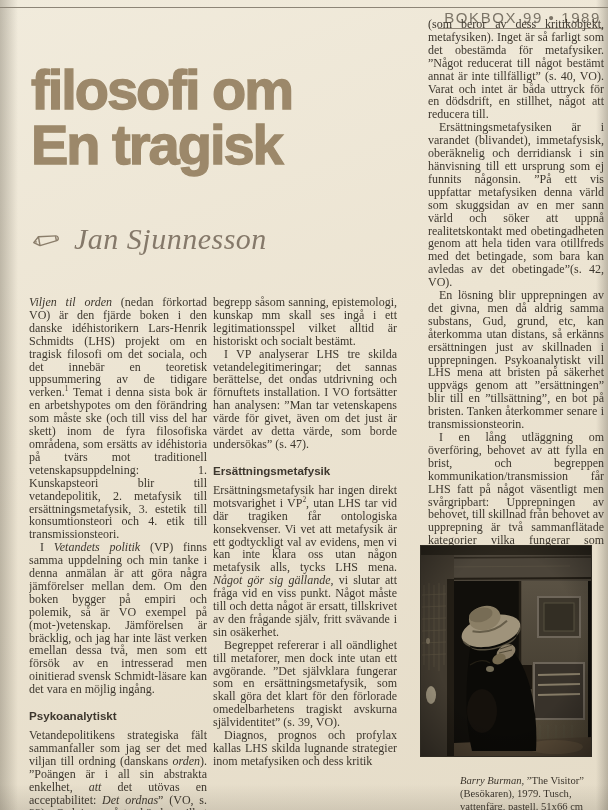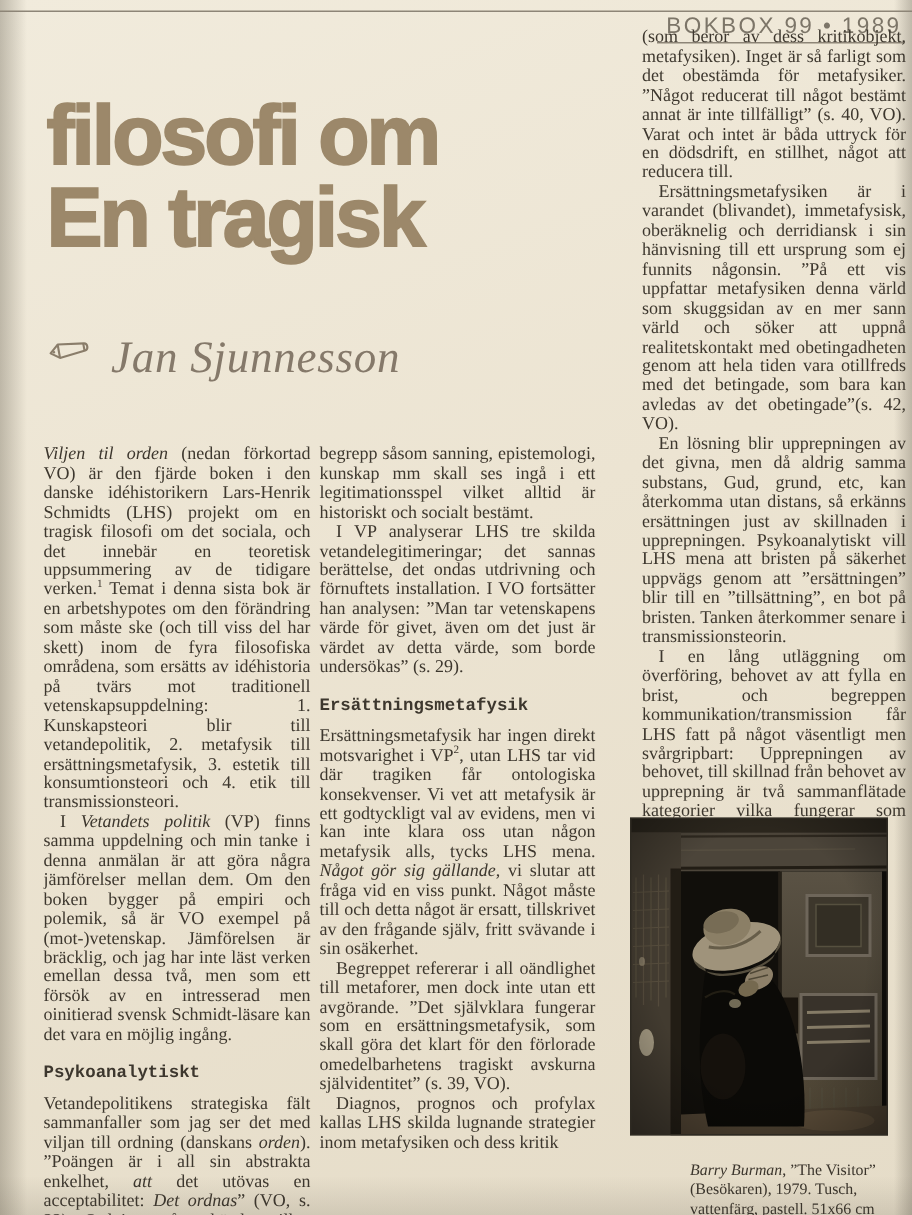--- a/index.html
+++ b/index.html
@@ -22,36 +22,36 @@
   }
   
   .title {
     position:absolute; left:31px; top:24px; width:400px;
     font-family:"Liberation Sans", sans-serif; font-weight:bold;
     font-size:56px; line-height:55px; letter-spacing:-2px;
     color:#9c886a; -webkit-text-stroke:1.3px #9c886a;
   }
   .title .tl { display:block; }
   
-  .byline { position:absolute; left:30px; top:222px; display:flex; align-items:flex-start; gap:12px; }
+  .byline { position:absolute; left:30px; top:222px; display:flex; align-items:center; gap:12px; }
   .byline .pencil { width:32px; height:20px; flex:0 0 auto; }
   .byline .author {
     font-family:"Liberation Serif", serif; font-style:italic;
     font-size:30px; color:#85796a; letter-spacing:.5px;
   }
   
   .col { position:absolute; overflow:hidden; text-align:justify; }
   .col-1 { left:29px;  top:296px; width:178px; height:514px; }
   .col-2 { left:213px; top:296px; width:184px; height:514px; }
   .col-3 { left:428px; top:18px;  width:176px; height:527px; }
   .body-p { margin:0; font-size:12px; line-height:12.9px; }
   .body-p.ind { text-indent:11px; }
   .col-heading {
     margin:13px 0 7px 0; font-size:11.6px; font-weight:bold;
-    font-family:Liberation Mono, monospace; text-align:left;
+    font-family:Liberation Sans, sans-serif; text-align:left;
   }
   .it { font-style:italic; }
   sup { font-size:0.62em; line-height:0; vertical-align:super; }
   
   .artwork { position:absolute; left:420px; top:545px; width:172px; height:212px; }
   .artwork svg { display:block; width:100%; height:100%; }
   .art-caption { position:absolute; left:452px; top:766px; width:152px; text-align:left; }
   .caption-p { margin:8px; font-size:10.6px; line-height:13px; color:#3b352c; }
 </style>
 </head>
@@ -82,21 +82,21 @@
   </div>
 
   <div class="col col-1">
       <p class="body-p"><span class="it">Viljen til orden</span><span> (nedan förkortad VO) är den fjärde boken i den danske idéhistorikern Lars-Henrik Schmidts (LHS) projekt om en tragisk filosofi om det sociala, och det innebär en teoretisk uppsummering av de tidigare verken.</span><sup>1</sup><span> Temat i denna sista bok är en arbetshypotes om den förändring som måste ske (och till viss del har skett) inom de fyra filosofiska områdena, som ersätts av idéhistoria på tvärs mot traditionell vetenskapsuppdelning: 1. Kunskapsteori blir till vetandepolitik, 2. metafysik till ersättningsmetafysik, 3. estetik till konsumtionsteori och 4. etik till transmissionsteori.</span></p>
       <p class="body-p ind"><span>I </span><span class="it">Vetandets politik</span><span> (VP) finns samma uppdelning och min tanke i denna anmälan är att göra några jämförelser mellan dem. Om den boken bygger på empiri och polemik, så är VO exempel på (mot-)vetenskap. Jämförelsen är bräcklig, och jag har inte läst verken emellan dessa två, men som ett försök av en intresserad men oinitierad svensk Schmidt-läsare kan det vara en möjlig ingång.</span></p>
       <h3 class="col-heading"><span>Psykoanalytiskt</span></h3>
       <p class="body-p"><span>Vetandepolitikens strategiska fält sammanfaller som jag ser det med viljan till ordning (danskans </span><span class="it">orden</span><span>). ”Poängen är i all sin abstrakta enkelhet, </span><span class="it">att</span><span> det utövas en acceptabilitet: </span><span class="it">Det ordnas</span><span>” (VO, s. 33). Ordning måste härska vilket betyder maktstrategier och politik inom vetandet. Detta begrepp, vetande (franskans ”savoir”), är inte liktydigt med vetenskap. Vetenskapen är en bestämd vetandeform som jämsides med andra</span></p>
     </div>
   <div class="col col-2">
       <p class="body-p"><span>begrepp såsom sanning, epistemologi, kunskap mm skall ses ingå i ett legitimationsspel vilket alltid är historiskt och socialt bestämt.</span></p>
-      <p class="body-p ind"><span>I VP analyserar LHS tre skilda vetandelegitimeringar; det sannas berättelse, det ondas utdrivning och förnuftets installation. I VO fortsätter han analysen: ”Man tar vetenskapens värde för givet, även om det just är värdet av detta värde, som borde undersökas” (s. 29).</span></p>
+      <p class="body-p ind"><span>I VP analyserar LHS tre skilda vetandelegitimeringar; det sannas berättelse, det ondas utdrivning och förnuftets installation. I VO fortsätter han analysen: ”Man tar vetenskapens värde för givet, även om det just är värdet av detta värde, som borde undersökas” (s. 47).</span></p>
       <h3 class="col-heading"><span>Ersättningsmetafysik</span></h3>
       <p class="body-p"><span>Ersättningsmetafysik har ingen direkt motsvarighet i VP</span><sup>2</sup><span>, utan LHS tar vid där tragiken får ontologiska konsekvenser. Vi vet att metafysik är ett godtyckligt val av evidens, men vi kan inte klara oss utan någon metafysik alls, tycks LHS mena. </span><span class="it">Något gör sig gällande</span><span>, vi slutar att fråga vid en viss punkt. Något måste till och detta något är ersatt, tillskrivet av den frågande själv, fritt svävande i sin osäkerhet.</span></p>
       <p class="body-p ind"><span>Begreppet refererar i all oändlighet till metaforer, men dock inte utan ett avgörande. ”Det självklara fungerar som en ersättningsmetafysik, som skall göra det klart för den förlorade omedelbarhetens tragiskt avskurna självidentitet” (s. 39, VO).</span></p>
       <p class="body-p ind"><span>Diagnos, prognos och profylax kallas LHS skilda lugnande strategier inom metafysiken och dess kritik</span></p>
     </div>
   <div class="col col-3">
       <p class="body-p"><span>(som beror av dess kritikobjekt, metafysiken). Inget är så farligt som det obestämda för metafysiker. ”Något reducerat till något bestämt annat är inte tillfälligt” (s. 40, VO). Varat och intet är båda uttryck för en dödsdrift, en stillhet, något att reducera till.</span></p>
       <p class="body-p ind"><span>Ersättningsmetafysiken är i varandet (blivandet), immetafysisk, oberäknelig och derridiansk i sin hänvisning till ett ursprung som ej funnits någonsin. ”På ett vis uppfattar metafysiken denna värld som skuggsidan av en mer sann värld och söker att uppnå realitetskontakt med obetingadheten genom att hela tiden vara otillfreds med det betingade, som bara kan avledas av det obetingade”(s. 42, VO).</span></p>
       <p class="body-p ind"><span>En lösning blir upprepningen av det givna, men då aldrig samma substans, Gud, grund, etc, kan återkomma utan distans, så erkänns ersättningen just av skillnaden i upprepningen. Psykoanalytiskt vill LHS mena att bristen på säkerhet uppvägs genom att ”ersättningen” blir till en ”tillsättning”, en bot på bristen. Tanken återkommer senare i transmissionsteorin.</span></p>
       <p class="body-p ind"><span>I en lång utläggning om överföring, behovet av att fylla en brist, och begreppen kommunikation/transmission får LHS fatt på något väsentligt men svårgripbart: Upprepningen av behovet, till skillnad från behovet av upprepning är två sammanflätade kategorier vilka fungerar som modeller för kommunikation respektive transmission. Det </span><span class="it">att</span><span> något blir ersatt, att något sker (uppre-</span></p>

